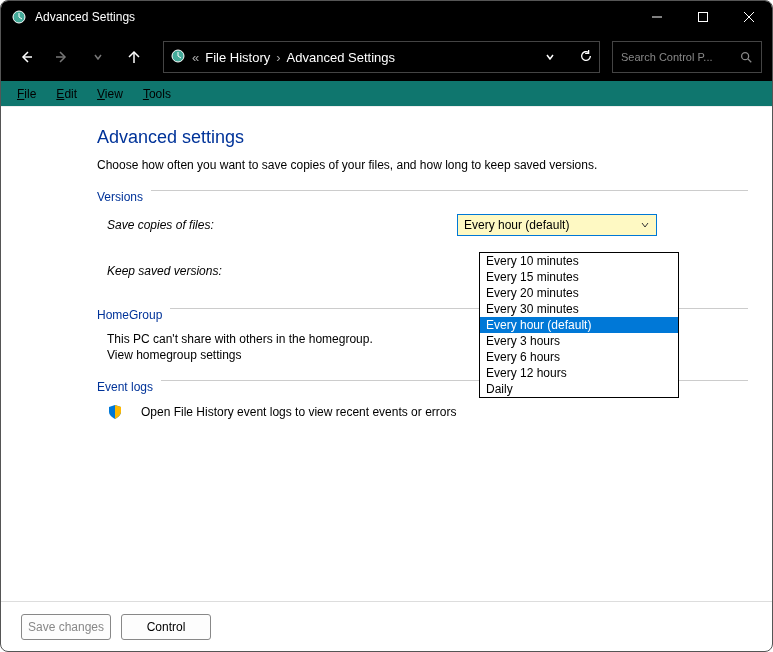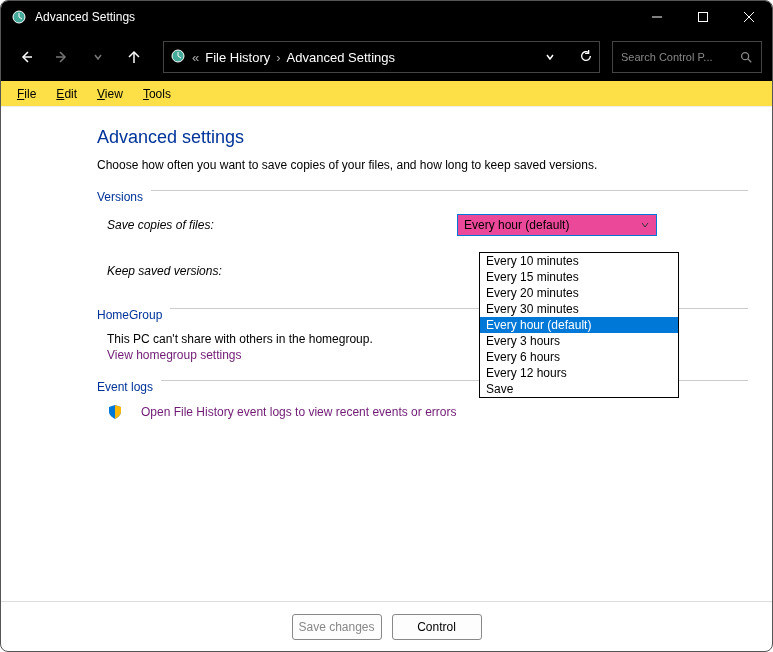--- a/index.html
+++ b/index.html
@@ -13,41 +13,41 @@
 .navbar { height: 48px; background: #000; display: flex; align-items: center; padding: 0 10px; gap: 6px; }
 .navbtn { width: 30px; height: 30px; display: flex; align-items: center; justify-content: center; cursor: pointer; }
 .navbtn svg { stroke: #fff; fill: none; }
 .navbtn.disabled svg { stroke: #777; }
 .addrbar { flex: 1; height: 32px; border: 1px solid #444; display: flex; align-items: center; padding: 0 6px; gap: 6px; color: #fff; font-size: 13px; margin-left: 8px; }
 .addrbar .crumb { cursor: pointer; }
 .addrbar .sep { color: #aaa; }
 .addrbar .spacer { flex: 1; }
 .searchbox { width: 150px; height: 32px; border: 1px solid #444; display: flex; align-items: center; padding: 0 8px; color: #888; font-size: 11px; margin-left: 6px; justify-content: space-between; }
 .searchbox span { flex: 1; overflow: hidden; text-overflow: ellipsis; white-space: nowrap; }
-.menubar { height: 26px; background: #fde047; display: flex; align-items: center; padding: 0 6px; border-bottom: 1px solid #eee; }
+.menubar { height: 26px; background: #0f766e; display: flex; align-items: center; padding: 0 6px; border-bottom: 1px solid #eee; }
 .menuitem { font-size: 12px; padding: 3px 10px; cursor: pointer; }
 .menuitem u { text-decoration: underline; }
 .content { padding: 20px 24px 20px 96px; height: calc(100% - 32px - 48px - 26px - 50px); overflow: auto; position: relative; }
 h1 { color: #003399; font-size: 18px; font-weight: 400; margin-bottom: 10px; }
 .subtitle { font-size: 12px; margin-bottom: 18px; }
 .section-label { color: #003399; font-size: 12px; display: flex; gap: 8px; margin-bottom: 10px; }
 .section-label::after { content: ""; flex: 1; height: 1px; background: #ccc; }
 .row { display: flex; align-items: center; font-size: 12px; margin: 6px 0 6px 10px; }
 .row .label { width: 350px; font-style: italic; }
-.combo { width: 200px; height: 22px; border: 1px solid #0078d7; display: flex; align-items: center; padding: 0 6px; font-size: 12px; cursor: pointer; background: #ec4899; position: relative; }
+.combo { width: 200px; height: 22px; border: 1px solid #0078d7; display: flex; align-items: center; padding: 0 6px; font-size: 12px; cursor: pointer; background: #fef9c3; position: relative; }
 .combo .val { flex: 1; }
 .combo svg { stroke: #333; }
 .dropdown { position: absolute; left: -1px; top: 37px; width: 200px; border: 1px solid #000; background: #fff; z-index: 10; margin-left: 22px; }
 .dropdown .opt { padding: 1px 6px; font-size: 12px; cursor: pointer; }
 .dropdown .opt.sel { background: #0078d7; color: #fff; }
 .hg-text { font-size: 12px; margin: 6px 0 2px 10px; }
-.link { color: #701a75; font-size: 12px; cursor: pointer; margin-left: 10px; }
+.link { color: #000000; font-size: 12px; cursor: pointer; margin-left: 10px; }
 .eventlink { display: flex; align-items: center; gap: 6px; margin: 6px 0 0 10px; }
 .shield { width: 16px; height: 16px; }
-.footer { height: 50px; border-top: 1px solid #ddd; display: flex; align-items: center; justify-content: center; padding: 0 20px; gap: 10px; }
+.footer { height: 50px; border-top: 1px solid #ddd; display: flex; align-items: center; justify-content: flex-start; padding: 0 20px; gap: 10px; }
 .btn { min-width: 90px; height: 26px; border: 1px solid #888; background: #fdfdfd; font-size: 12px; cursor: pointer; display: flex; align-items: center; justify-content: center; border-radius: 3px; }
 .btn.disabled { color: #888; }
 </style>
 </head>
 <body>
 
 <div class="titlebar">
   <span class="icon">
     <svg viewBox="0 0 16 16">
         <circle cx="8" cy="8" r="6" fill="#4a9" stroke="#fff" stroke-width="1"></circle>
@@ -150,21 +150,21 @@
         </svg>
       <div class="dropdown" id="dropdown">
           <div class="opt">Every 10 minutes</div>
           <div class="opt">Every 15 minutes</div>
           <div class="opt">Every 20 minutes</div>
           <div class="opt">Every 30 minutes</div>
           <div class="opt sel">Every hour (default)</div>
           <div class="opt">Every 3 hours</div>
           <div class="opt">Every 6 hours</div>
           <div class="opt">Every 12 hours</div>
-          <div class="opt">Save</div>
+          <div class="opt">Daily</div>
         </div>
     </div>
   </div>
   <div class="row" style="margin-top:28px">
     <span class="label">Keep saved versions:</span>
   </div>
 
   <div class="section-label" style="margin-top:30px">
       <span>HomeGroup</span>
     </div>

